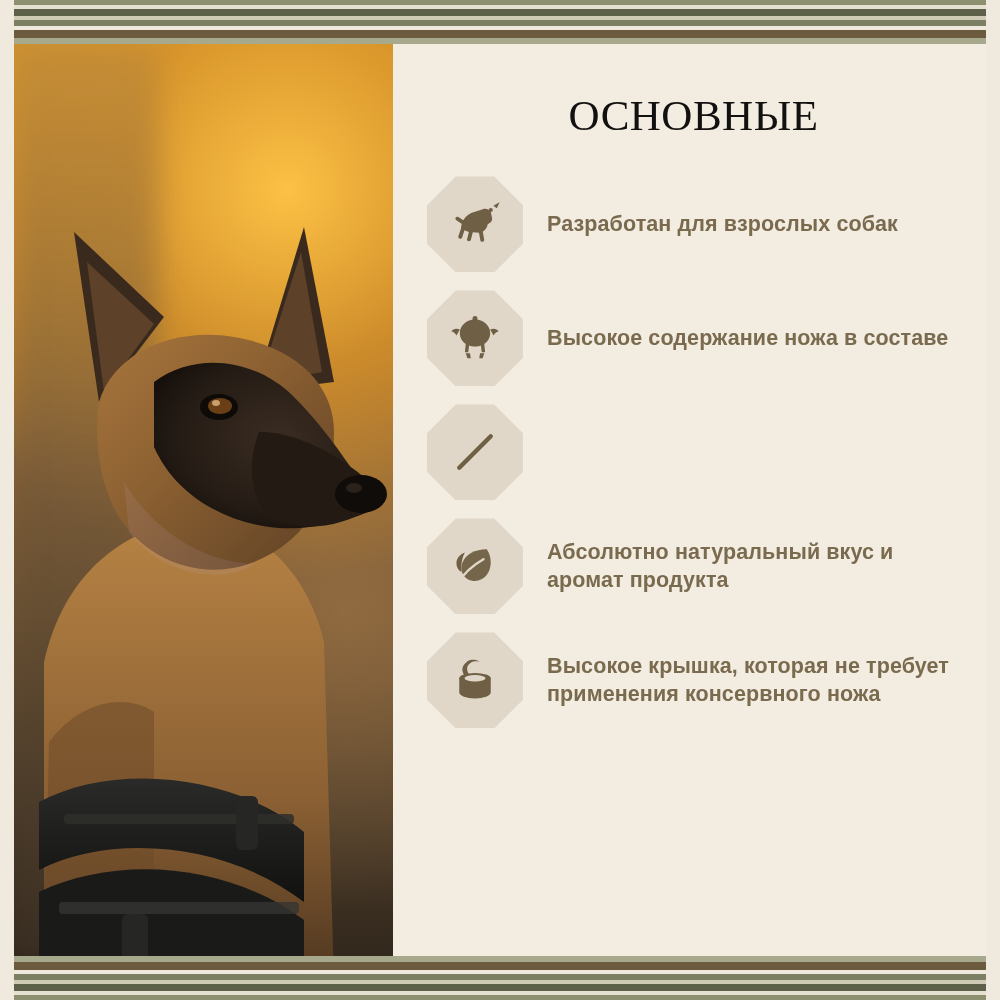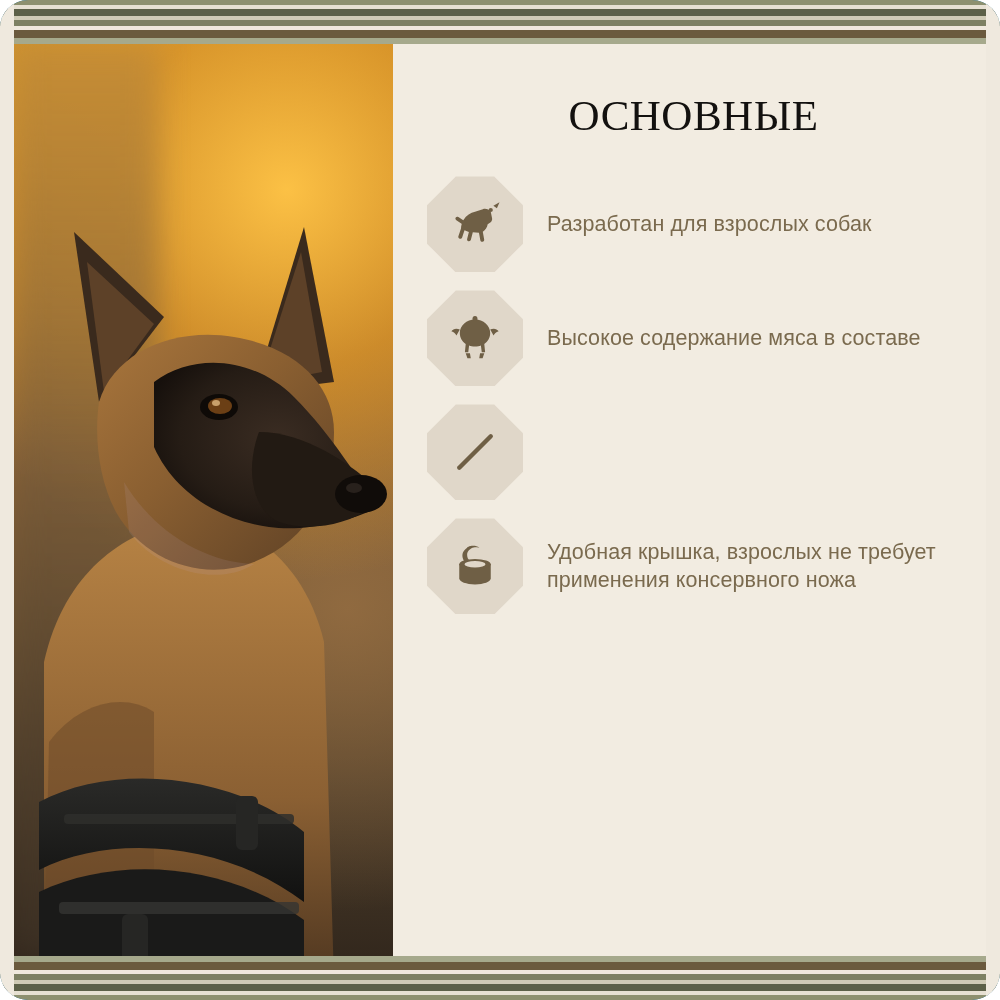--- a/index.html
+++ b/index.html
@@ -7,21 +7,20 @@
     padding: 0;
     background: #ffffff;
   }
   .canvas {
     position: relative;
     width: 1000px;
     height: 1000px;
     background: #0369a1;
     font-family: "Liberation Sans", sans-serif;
     overflow: hidden;
-    border-radius: 28px;
   }
 
   
   .stripes {
     position: absolute;
     left: 0;
     right: 0;
     height: 44px;
     display: flex;
     flex-direction: column;
@@ -124,21 +123,21 @@
     background: #e0d7c9;
     display: flex;
     align-items: center;
     justify-content: center;
     clip-path: polygon(30% 0%, 70% 0%, 100% 30%, 100% 70%, 70% 100%, 30% 100%, 0% 70%, 0% 30%);
   }
   .badge svg { display: block; }
 
   .feature-text {
     color: #7a6a4e;
-    font-weight: normal;
+    font-weight: bold;
     font-size: 21.5px;
     line-height: 1.32;
     letter-spacing: 0.1px;
   }
 </style>
 </head>
 <body>
 
 <div class="canvas">
 
@@ -260,43 +259,55 @@
           <div class="badge">
             <svg viewBox="0 0 64 64" width="54" height="54" xmlns="http://www.w3.org/2000/svg">
               <g fill="#6f5f45">
                 <path d="M32 10c-10 0-18 7-18 16 0 6 3 10 7 13l-1 10h4l1-8c2 .8 4 1.2 7 1.2s5-.4 7-1.2l1 8h4l-1-10c4-3 7-7 7-13 0-9-8-16-18-16z"></path>
                 <path d="M14 22c-4-2-8-1-10 2 3 1 5 3 6 5zM50 22c4-2 8-1 10 2-3 1-5 3-6 5z"></path>
                 <path d="M32 6c-2 0-3 1.6-3 3.4 0 1.2.6 2.2 1.6 2.8l1.4.8 1.4-.8c1-.6 1.6-1.6 1.6-2.8C35 7.6 34 6 32 6z"></path>
                 <path d="M26 50h-5l2 6h4zM38 50h5l-2 6h-4z"></path>
               </g>
             </svg>
           </div>
-          <div class="feature-text">Высокое содержание мяса в составе</div>
+          <div class="feature-text">Высокое содержание ножа в составе</div>
         </div>
 
         <div class="feature">
           <div class="badge">
             <svg viewBox="0 0 64 64" width="56" height="56" xmlns="http://www.w3.org/2000/svg">
               <line x1="14" y1="50" x2="50" y2="14" stroke="#6f5f45" stroke-width="5" stroke-linecap="round"></line>
             </svg>
           </div>
         </div>
 
+        <div class="feature">
+          <div class="badge">
+            <svg viewBox="0 0 64 64" width="54" height="54" xmlns="http://www.w3.org/2000/svg">
+              <g fill="#6f5f45">
+                <path d="M46 12c-14 0-25 6-29 16-3 8 0 16 7 20 8 4 18 1 23-7 5-8 5-20-1-29z" opacity="0.95"></path>
+                <path d="M12 52c6-10 16-20 30-28" stroke="#e0d7c9" stroke-width="3" fill="none" stroke-linecap="round"></path>
+                <path d="M20 16c-6 2-10 7-10 13 0 4 2 8 6 10-1-9 1-17 4-23z"></path>
+              </g>
+            </svg>
+          </div>
+          <div class="feature-text">Абсолютно натуральный вкус и аромат продукта</div>
+        </div>
 
         <div class="feature">
           <div class="badge">
             <svg viewBox="0 0 64 64" width="56" height="56" xmlns="http://www.w3.org/2000/svg">
               <g fill="#6f5f45">
                 <path d="M14 30h36v16c0 4-8 7-18 7s-18-3-18-7z"></path>
                 <ellipse cx="32" cy="30" rx="18" ry="6"></ellipse>
                 <ellipse cx="32" cy="30" rx="12" ry="3.6" fill="#e0d7c9"></ellipse>
                 <path d="M20 27c-4-6-3-12 3-16 3-2 7-2 10-1-6 1-10 5-10 9 0 3 1 5 3 7z"></path>
                 <path d="M23 11c4-3 10-3 14 0-5-1-10-.6-14 1z"></path>
               </g>
             </svg>
           </div>
-          <div class="feature-text">Удобная крышка, взрослых не требует применения консервного ножа</div>
+          <div class="feature-text">Высокое крышка, которая не требует применения консервного ножа</div>
         </div>
 
       </div>
     </div>
   </div>
 </div>
 
 </body></html>

